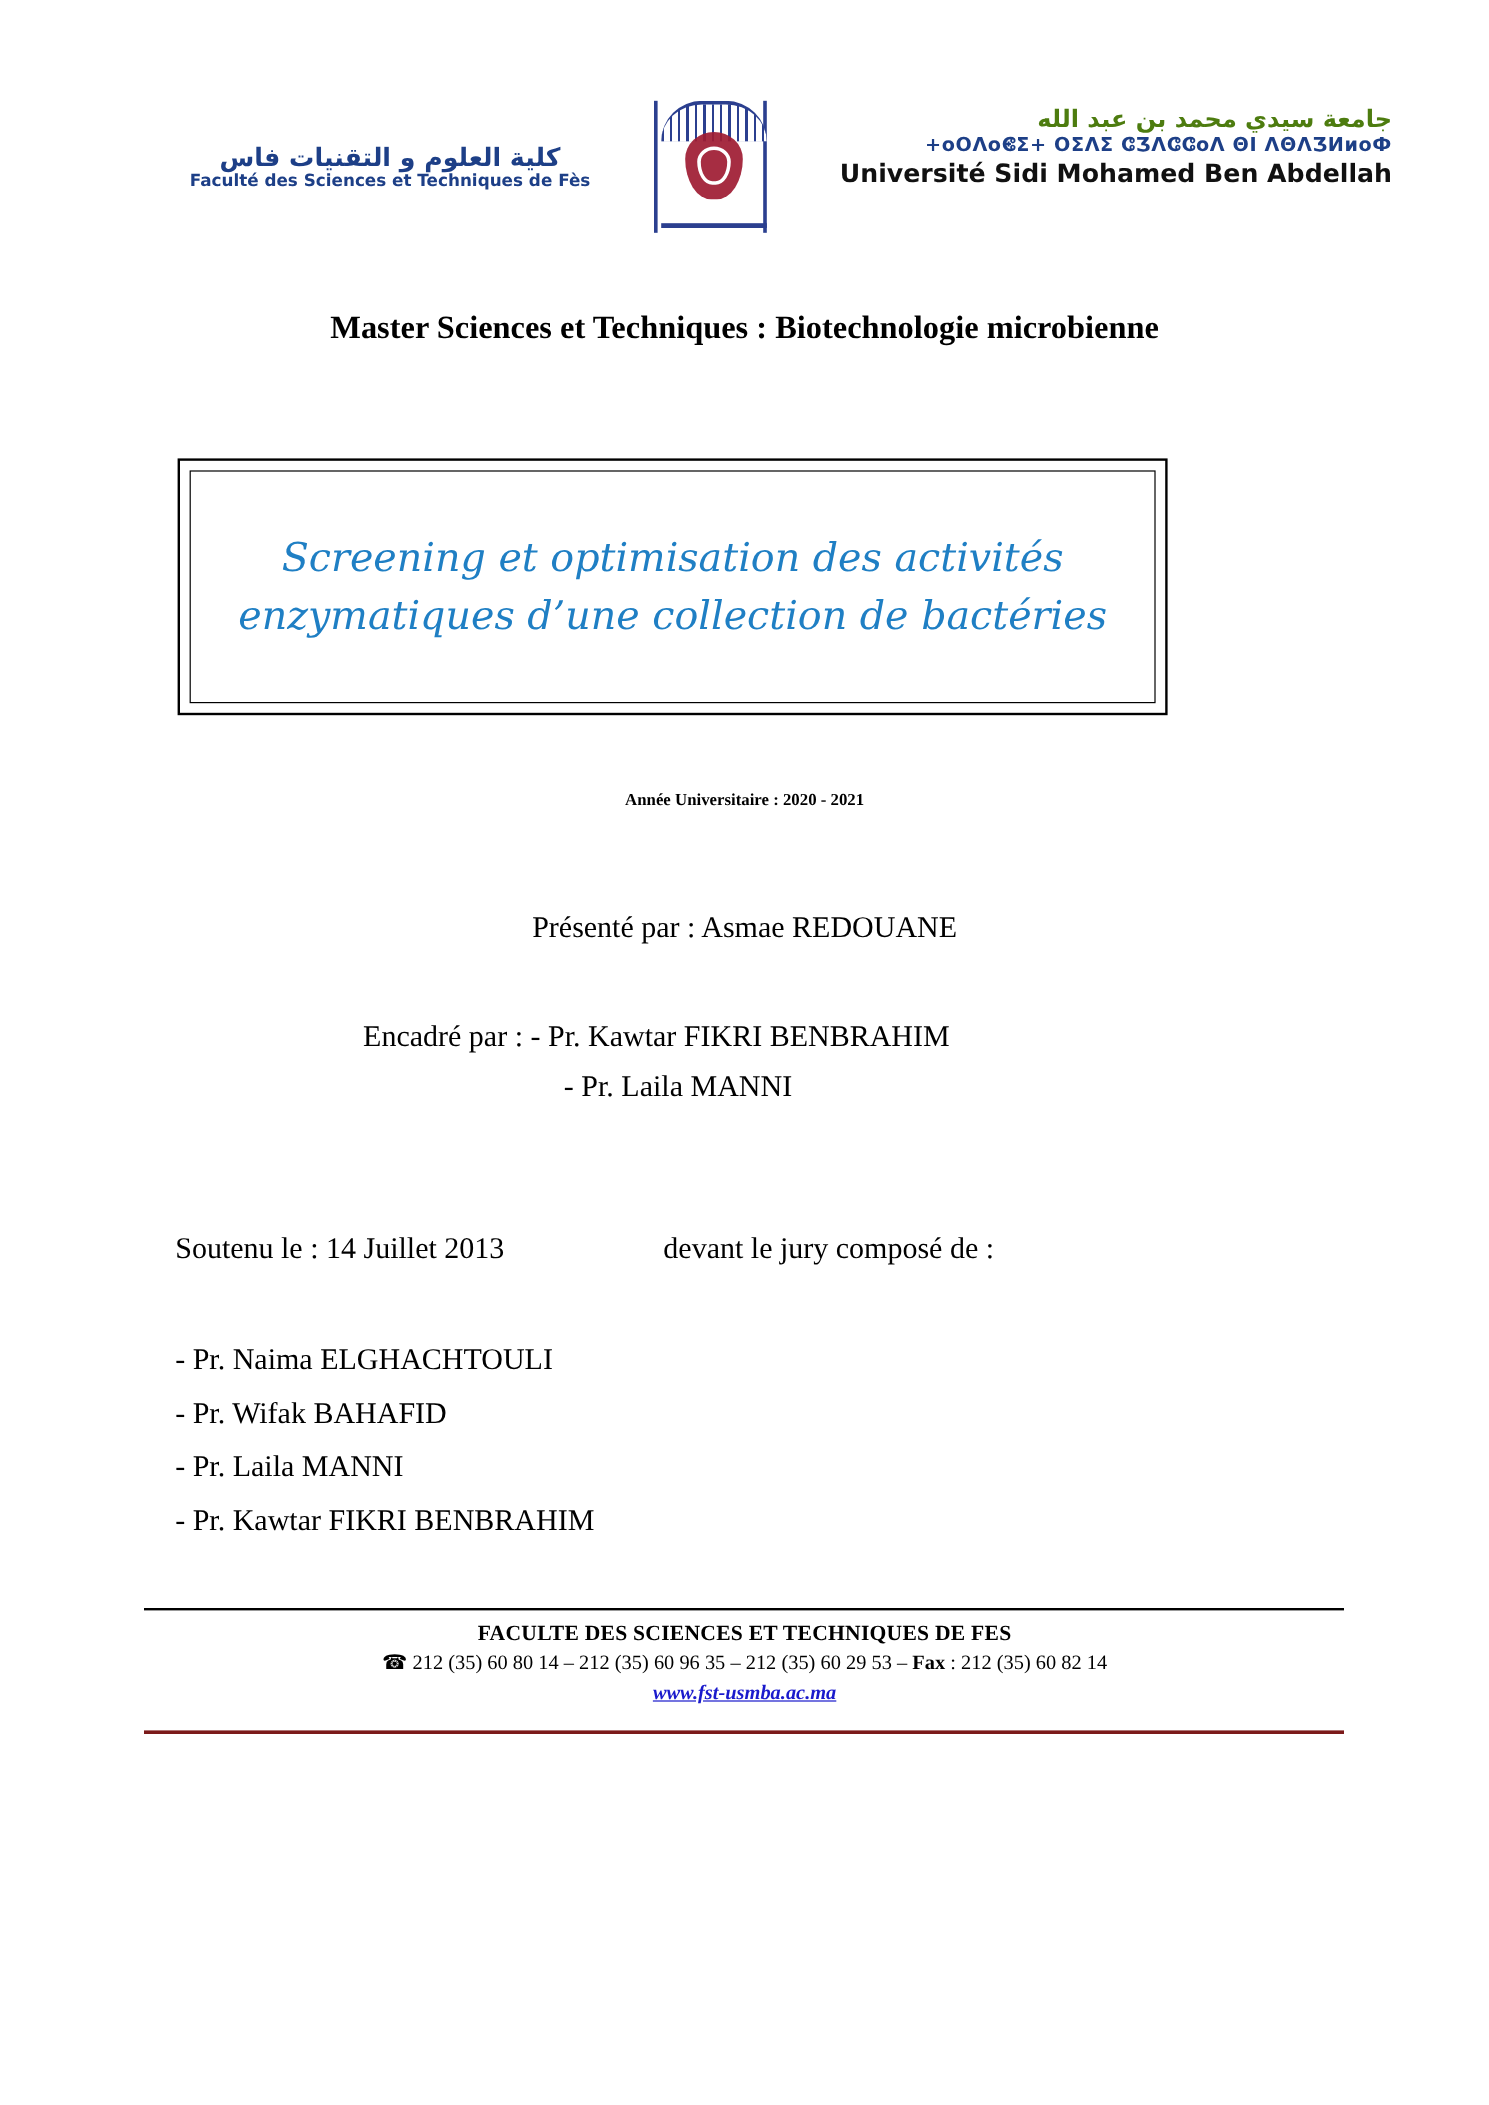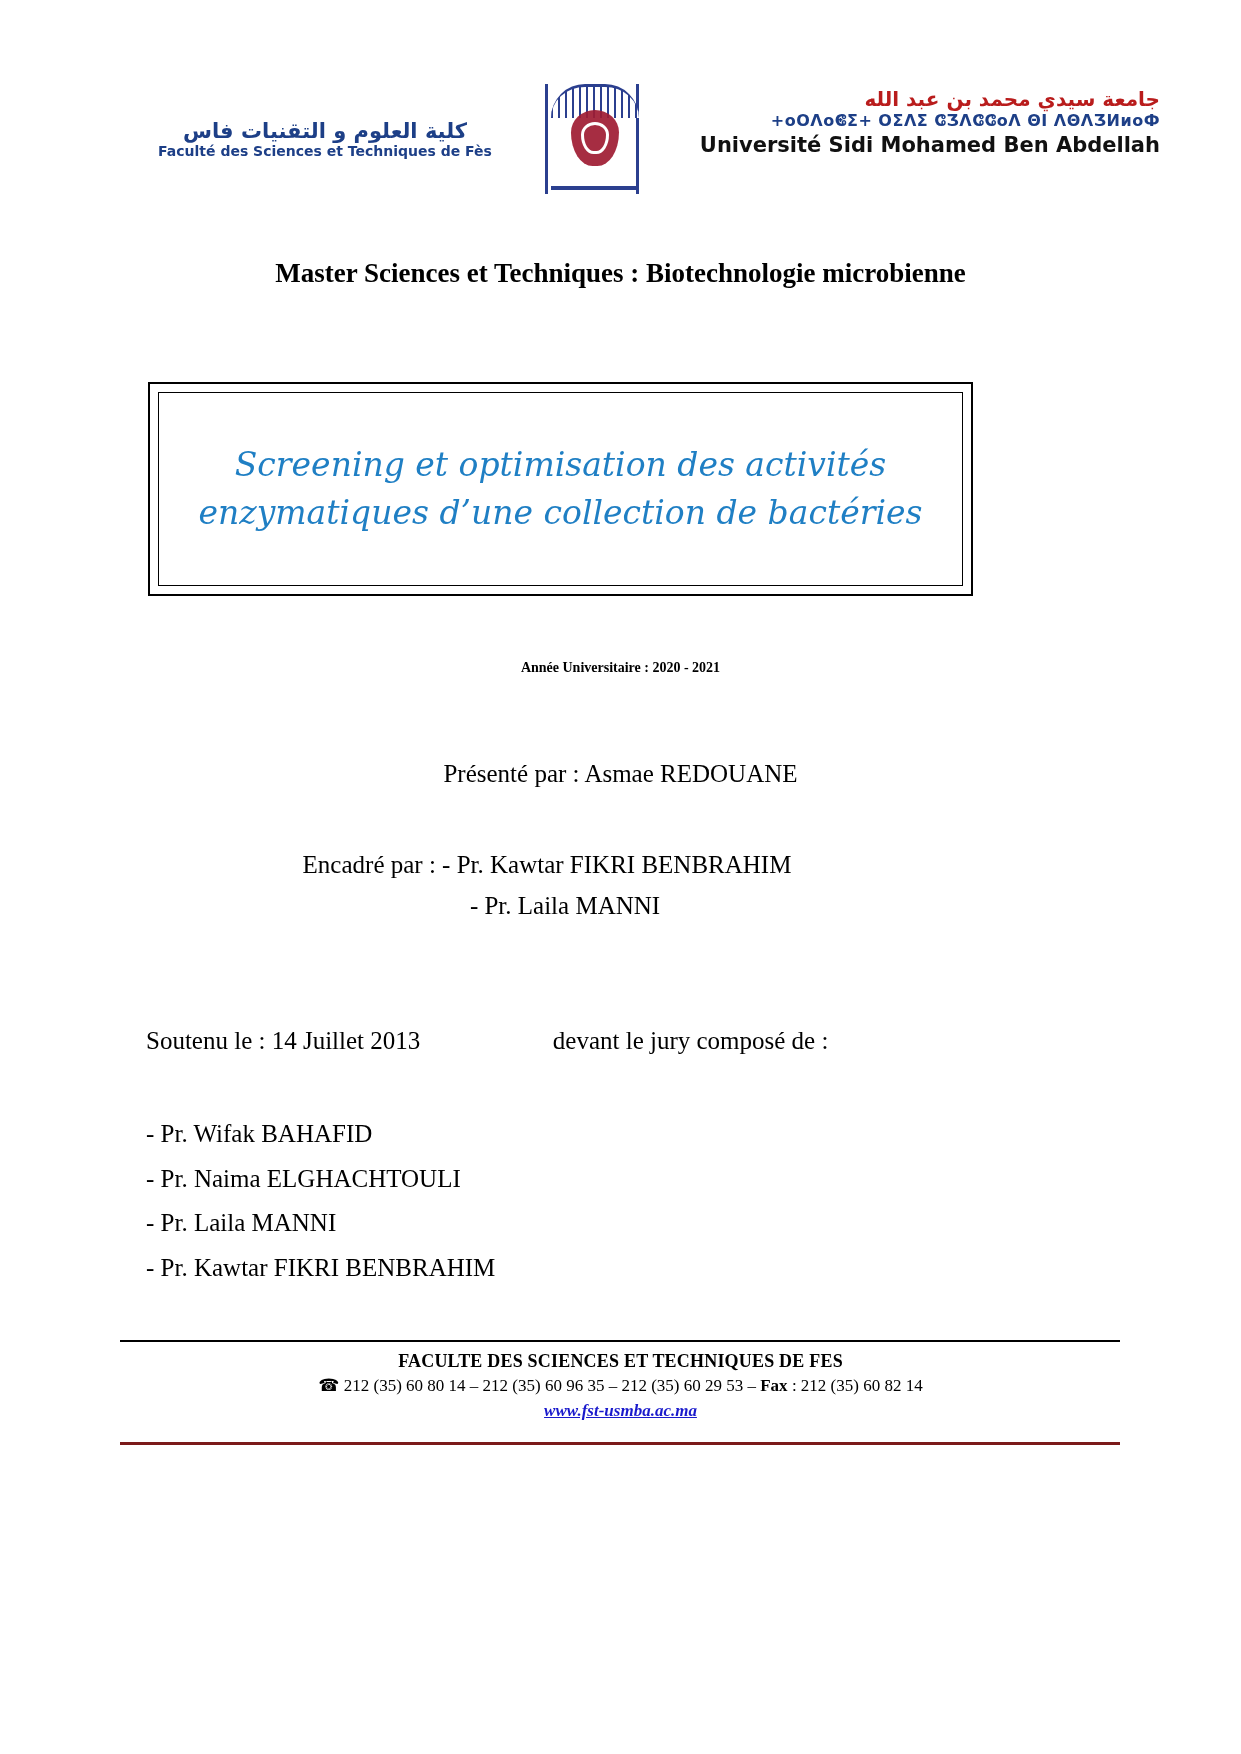--- a/index.html
+++ b/index.html
@@ -60,21 +60,21 @@
     position: absolute;
     left: 690px;
     top: 48px;
     width: 470px;
     text-align: right;
   }
   .logo-right .ar {
     font-family: "DejaVu Sans", sans-serif;
     font-size: 20px;
     font-weight: bold;
-    color: #b91c1c;
+    color: #4d7c0f;
     direction: rtl;
     line-height: 1.15;
   }
   .logo-right .tif {
     font-family: "DejaVu Sans", sans-serif;
     font-size: 16px;
     font-weight: bold;
     color: #1d3f87;
     letter-spacing: 0.5px;
     line-height: 1.3;
@@ -323,22 +323,22 @@
   <div class="sup-line-2">-    Pr. Laila MANNI</div>
 </div>
 
 <div class="defense">
   <span>Soutenu le :  14 Juillet 2013</span>
   <span class="gap"></span>
   <span>devant le jury composé de :</span>
 </div>
 
 <div class="jury">
+  <div>- Pr. Naima ELGHACHTOULI</div>
   <div>- Pr. Wifak BAHAFID</div>
-  <div>- Pr. Naima ELGHACHTOULI</div>
   <div>- Pr. Laila MANNI</div>
   <div>- Pr. Kawtar FIKRI BENBRAHIM</div>
 </div>
 
 <div class="footer-rule"></div>
 
 <div class="footer">
   <div class="f-title">FACULTE DES SCIENCES ET TECHNIQUES DE FES</div>
   <div>
     <span>☎</span>

